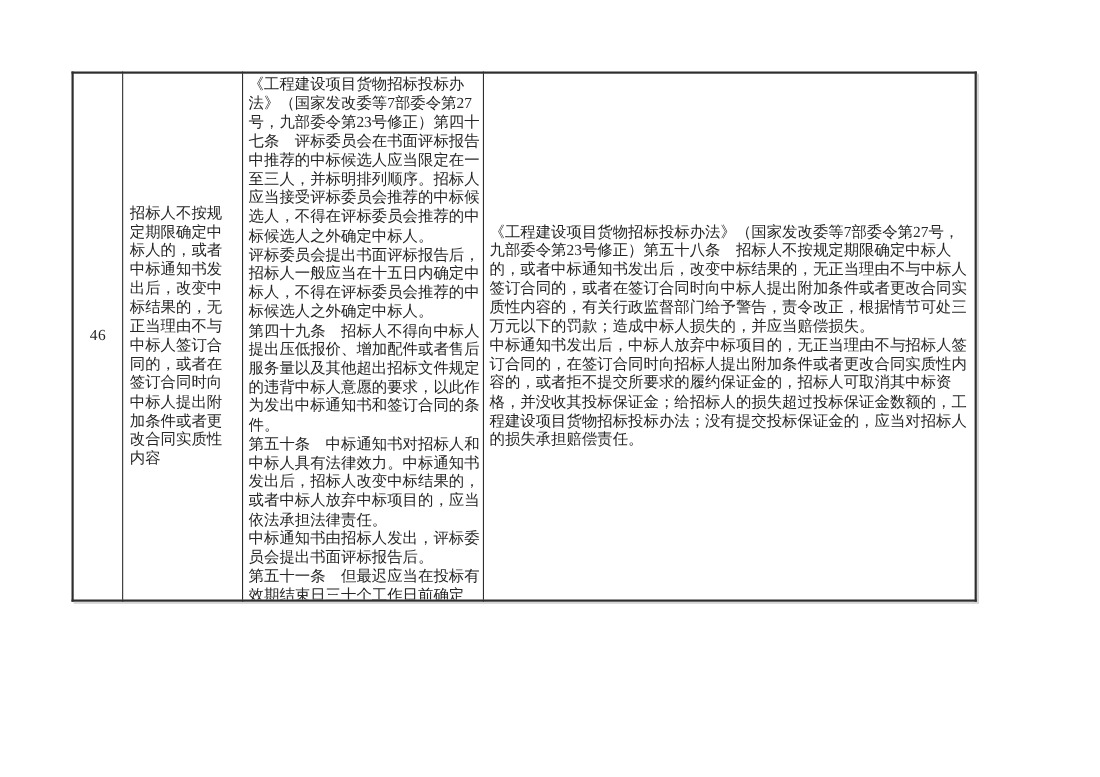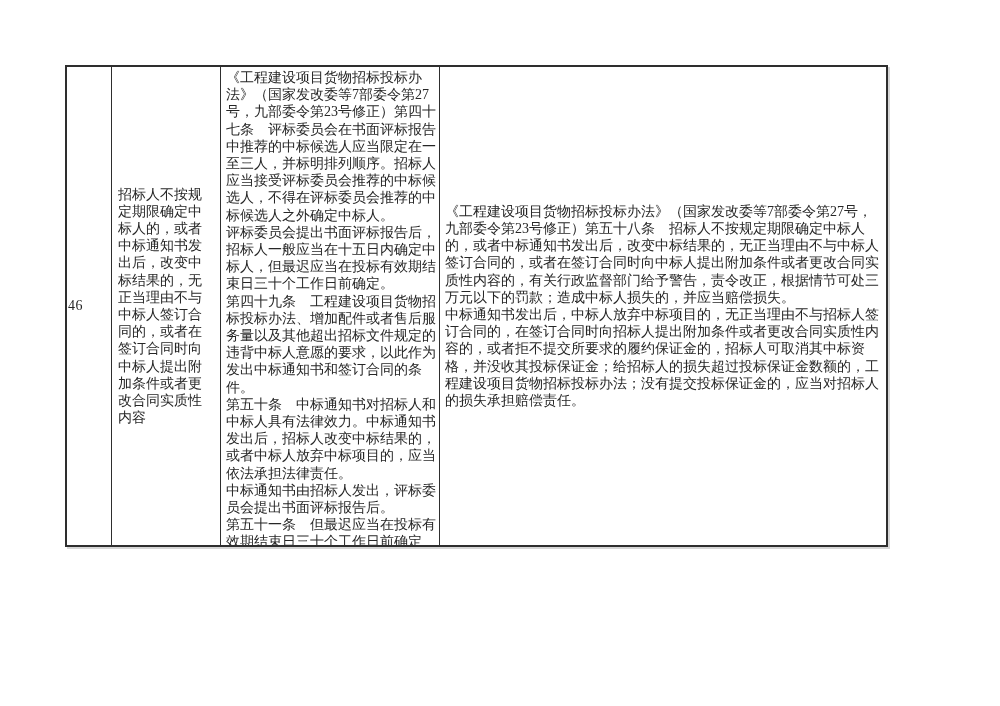--- a/index.html
+++ b/index.html
@@ -32,20 +32,21 @@
   table.doc-table td {
     border: 1px solid #2e2e2e;
     font-size: 14px;
     line-height: 17.2px;
     color: #262626;
     vertical-align: middle;
     overflow: hidden;
   }
   td.c1 {
     width: 42px;
+    text-align: center;
     letter-spacing: 0.5px;
   }
   td.c2 {
     width: 96px;
     padding: 0 6px;
     text-align: left;
     margin-left: 20px;
   }
   td.c3 {
     width: 212px;
@@ -78,22 +79,22 @@
         <tr>
       <td class="c1">
         <span>46</span>
       </td>
       <td class="c2">
         <p>招标人不按规定期限确定中标人的，或者中标通知书发出后，改变中标结果的，无正当理由不与中标人签订合同的，或者在签订合同时向中标人提出附加条件或者更改合同实质性内容</p>
       </td>
       <td class="c3">
         <div class="clip">
           <p>《工程建设项目货物招标投标办法》（国家发改委等7部委令第27号，九部委令第23号修正）第四十七条　评标委员会在书面评标报告中推荐的中标候选人应当限定在一至三人，并标明排列顺序。招标人应当接受评标委员会推荐的中标候选人，不得在评标委员会推荐的中标候选人之外确定中标人。</p>
-          <p>评标委员会提出书面评标报告后，招标人一般应当在十五日内确定中标人，但最迟应当在投标有效期结束日三十个工作日前确定。</p>
-          <p>第四十九条　工程建设项目货物招标投标办法、增加配件或者售后服务量以及其他超出招标文件规定的违背中标人意愿的要求，以此作为发出中标通知书和签订合同的条件。</p>
+          <p>评标委员会提出书面评标报告后，招标人一般应当在十五日内确定中标人，不得在评标委员会推荐的中标候选人之外确定中标人。</p>
+          <p>第四十九条　招标人不得向中标人提出压低报价、增加配件或者售后服务量以及其他超出招标文件规定的违背中标人意愿的要求，以此作为发出中标通知书和签订合同的条件。</p>
           <p>第五十条　中标通知书对招标人和中标人具有法律效力。中标通知书发出后，招标人改变中标结果的，或者中标人放弃中标项目的，应当依法承担法律责任。</p>
           <p>中标通知书由招标人发出，评标委员会提出书面评标报告后。</p>
           <p>第五十一条　但最迟应当在投标有效期结束日三十个工作日前确定</p>
         </div>
       </td>
       <td class="c4">
         <p>《工程建设项目货物招标投标办法》（国家发改委等7部委令第27号，九部委令第23号修正）第五十八条　招标人不按规定期限确定中标人的，或者中标通知书发出后，改变中标结果的，无正当理由不与中标人签订合同的，或者在签订合同时向中标人提出附加条件或者更改合同实质性内容的，有关行政监督部门给予警告，责令改正，根据情节可处三万元以下的罚款；造成中标人损失的，并应当赔偿损失。</p>
         <p>中标通知书发出后，中标人放弃中标项目的，无正当理由不与招标人签订合同的，在签订合同时向招标人提出附加条件或者更改合同实质性内容的，或者拒不提交所要求的履约保证金的，招标人可取消其中标资格，并没收其投标保证金；给招标人的损失超过投标保证金数额的，工程建设项目货物招标投标办法；没有提交投标保证金的，应当对招标人的损失承担赔偿责任。</p>
       </td>
     </tr>

